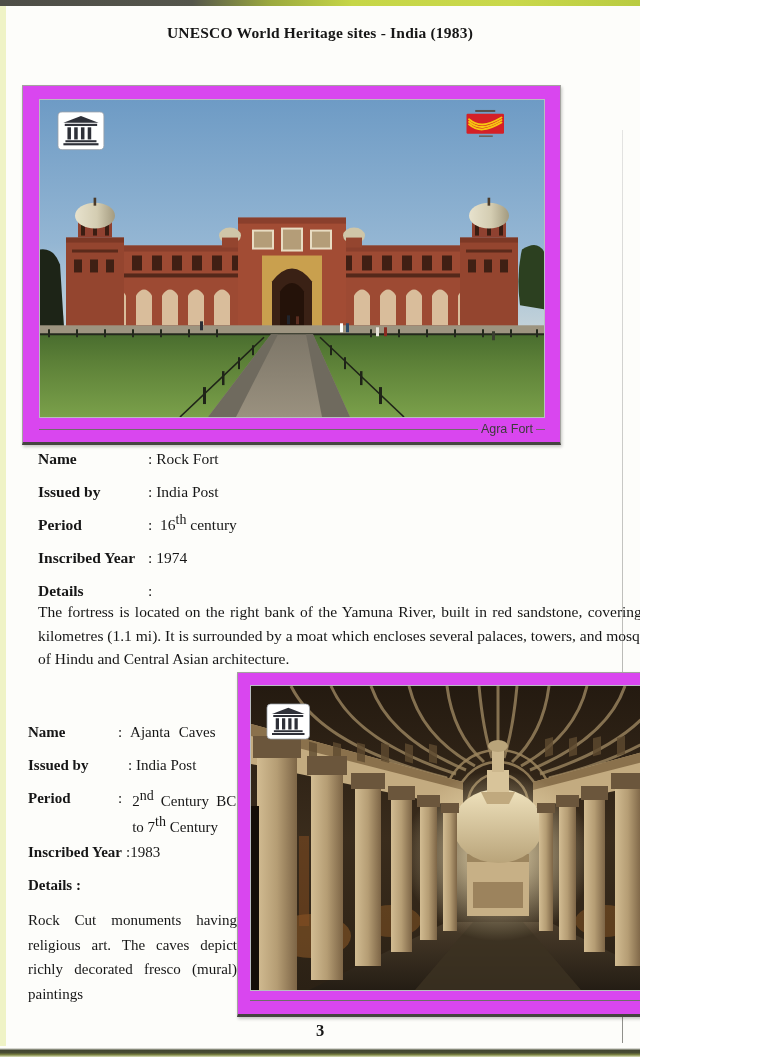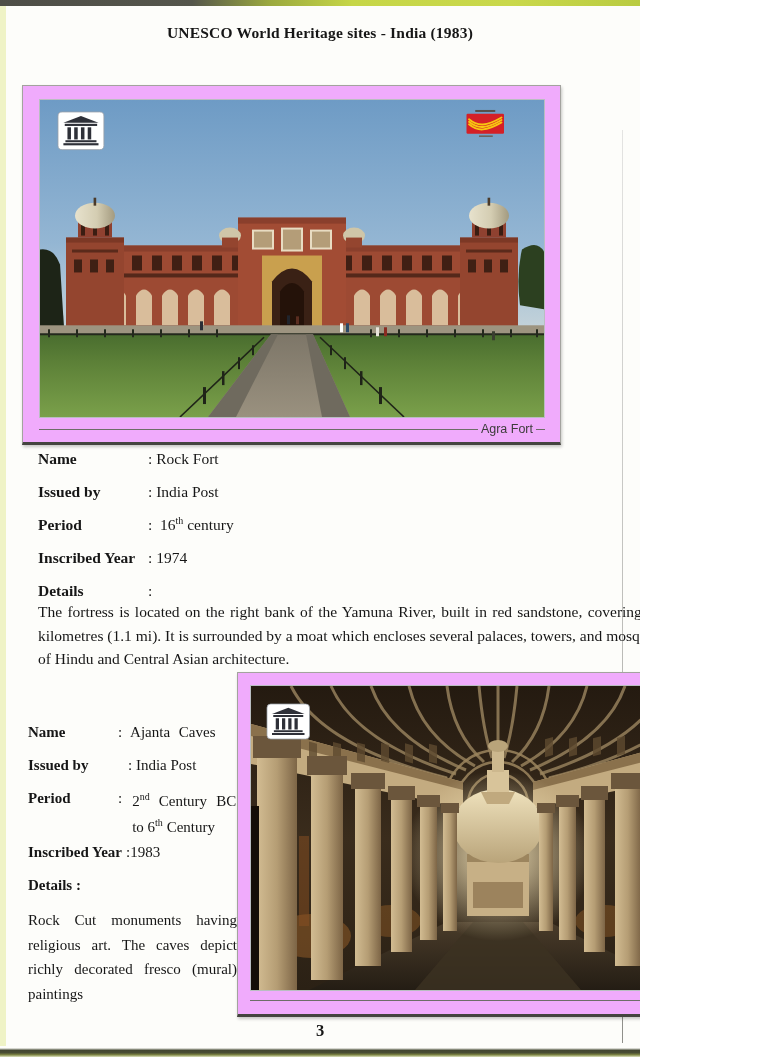--- a/index.html
+++ b/index.html
@@ -15,41 +15,41 @@
   .edge-left{position:absolute;left:0;top:6px;bottom:10px;width:6px;background:#eff3c6;}
   .edge-right-line{position:absolute;right:17px;top:130px;bottom:14px;width:1px;
     background:linear-gradient(to bottom,#e4e4e2,#b9b9b5 60%,#8f8f8a);}
   .edge-bottom{position:absolute;bottom:0;left:0;right:0;height:11px;
     background:linear-gradient(to bottom,#fdfdfa 0%,#fdfdfa 18%,#42462f 40%,#4a4e33 62%,#7d8542 80%,#dfe3c0 100%);}
 
   .title{position:absolute;top:24px;left:0;right:0;text-align:center;
     font-weight:bold;font-size:15.5px;letter-spacing:.2px;}
 
   
-  .card{position:absolute;background:#f0abfc;border:1px solid #a3a39e;border-bottom:3px solid #44443f;
+  .card{position:absolute;background:#d946ef;border:1px solid #a3a39e;border-bottom:3px solid #44443f;
     box-shadow:1px 2px 3px rgba(0,0,0,.22);}
   .card1{left:22px;top:85px;width:537px;height:356px;}
   .card2{left:237px;top:672px;width:516px;height:341px;}
   .photo{position:absolute;border:1px solid #b9bdc1;overflow:hidden;background:#888;}
   .photo1{left:16px;top:13px;width:504px;height:317px;}
   .photo2{left:12px;top:12px;width:494px;height:304px;}
   .photo svg{display:block;}
   .caption-row{position:absolute;display:flex;align-items:center;}
   .caption-row1{left:16px;right:15px;top:336px;}
   .caption-row2{left:12px;right:9px;top:320px;}
   .cap-line{flex:1;height:1px;background:#6d6d68;}
   .cap-tail{width:9px;height:1px;background:#6d6d68;}
   .cap-text{font-family:"Liberation Sans",sans-serif;font-size:12.5px;color:#3c3c3a;padding:0 3px;white-space:nowrap;}
 
   
   .info1{position:absolute;left:38px;top:449px;width:705px;font-size:15.5px;}
   .info1 .row{display:flex;line-height:20px;margin-bottom:13px;}
   .info1 .lbl{width:110px;font-weight:bold;flex:none;}
   .info1 .val{white-space:pre;}
-  .sup{font-size:10px;vertical-align:super;line-height:0;}
+  .sup{font-size:14px;vertical-align:super;line-height:0;}
 
   .para1{position:absolute;left:38px;top:600px;width:703px;font-size:15.5px;
     line-height:23.5px;text-align:justify;}
 
   
   .info2{position:absolute;left:28px;top:722px;width:209px;font-size:15px;}
   .info2 .row{display:flex;line-height:20px;margin-bottom:13px;}
   .info2 .lbl{font-weight:bold;flex:none;}
   .info2 .name-row .lbl{width:90px;}
   .info2 .issued-row .lbl{width:100px;}
@@ -329,21 +329,21 @@
       <span class="val wide">: Ajanta Caves</span>
     </div>
     <div class="row issued-row">
       <span class="lbl">Issued by</span>
       <span class="val">: India Post</span>
     </div>
     <div class="row period-row">
       <span class="lbl">Period</span>
       <span class="period-val">
         <span class="period-colon">:</span>
-        <span class="period-text"><span>2</span><span class="sup">nd</span><span> Century BC to 6</span><span class="sup">th</span><span> Century</span></span>
+        <span class="period-text"><span>2</span><span class="sup">nd</span><span> Century BC to 7</span><span class="sup">th</span><span> Century</span></span>
       </span>
     </div>
     <div class="row inscribed-row">
       <span class="lbl">Inscribed Year</span>
       <span class="val">:1983</span>
     </div>
     <div class="row details-row2">
       <span class="lbl">Details :</span>
     </div>
     <div class="para2">Rock Cut monuments having religious art. The caves depict richly decorated fresco (mural) paintings</div>

